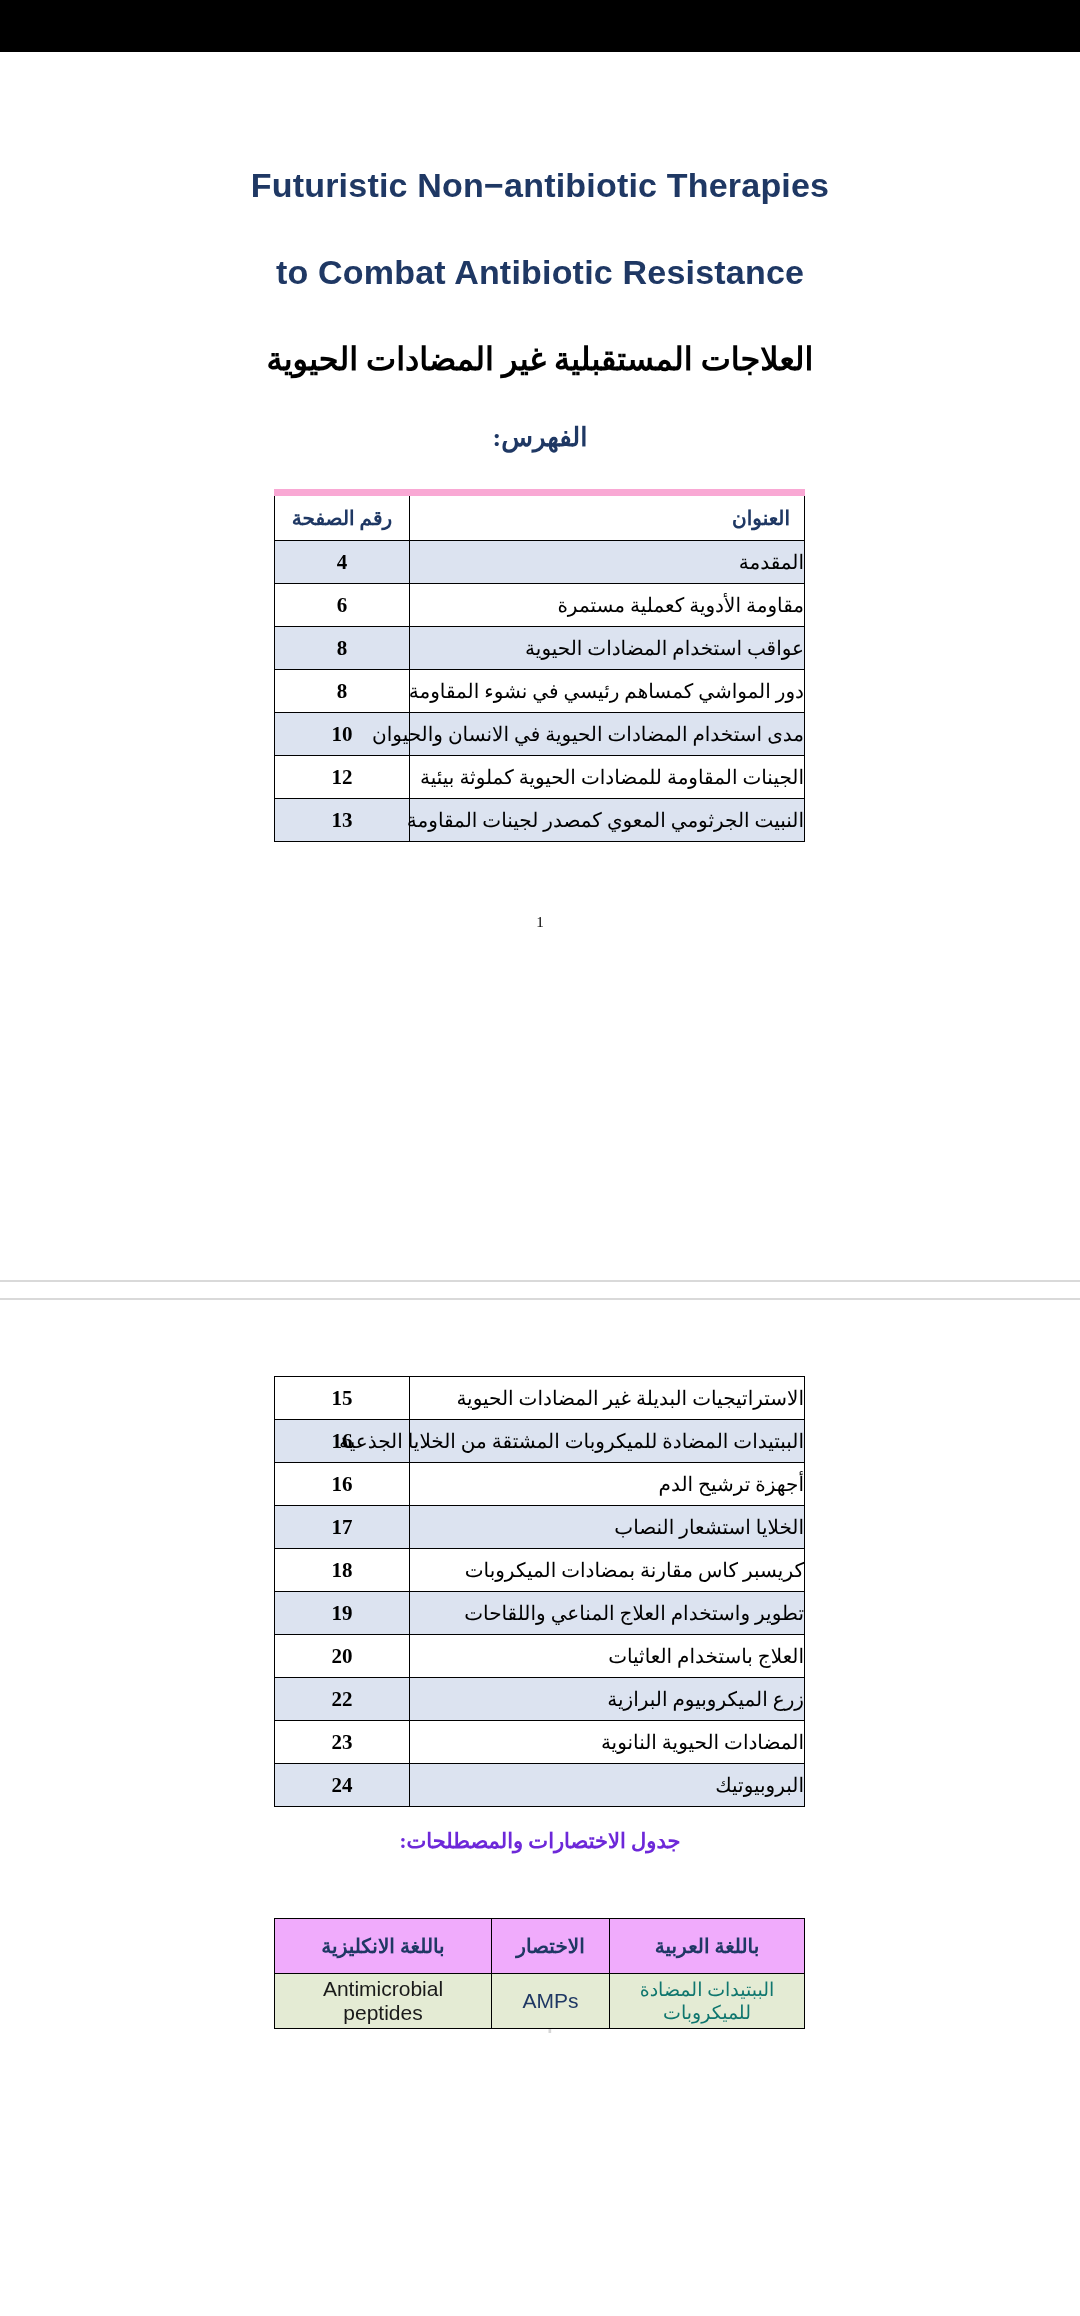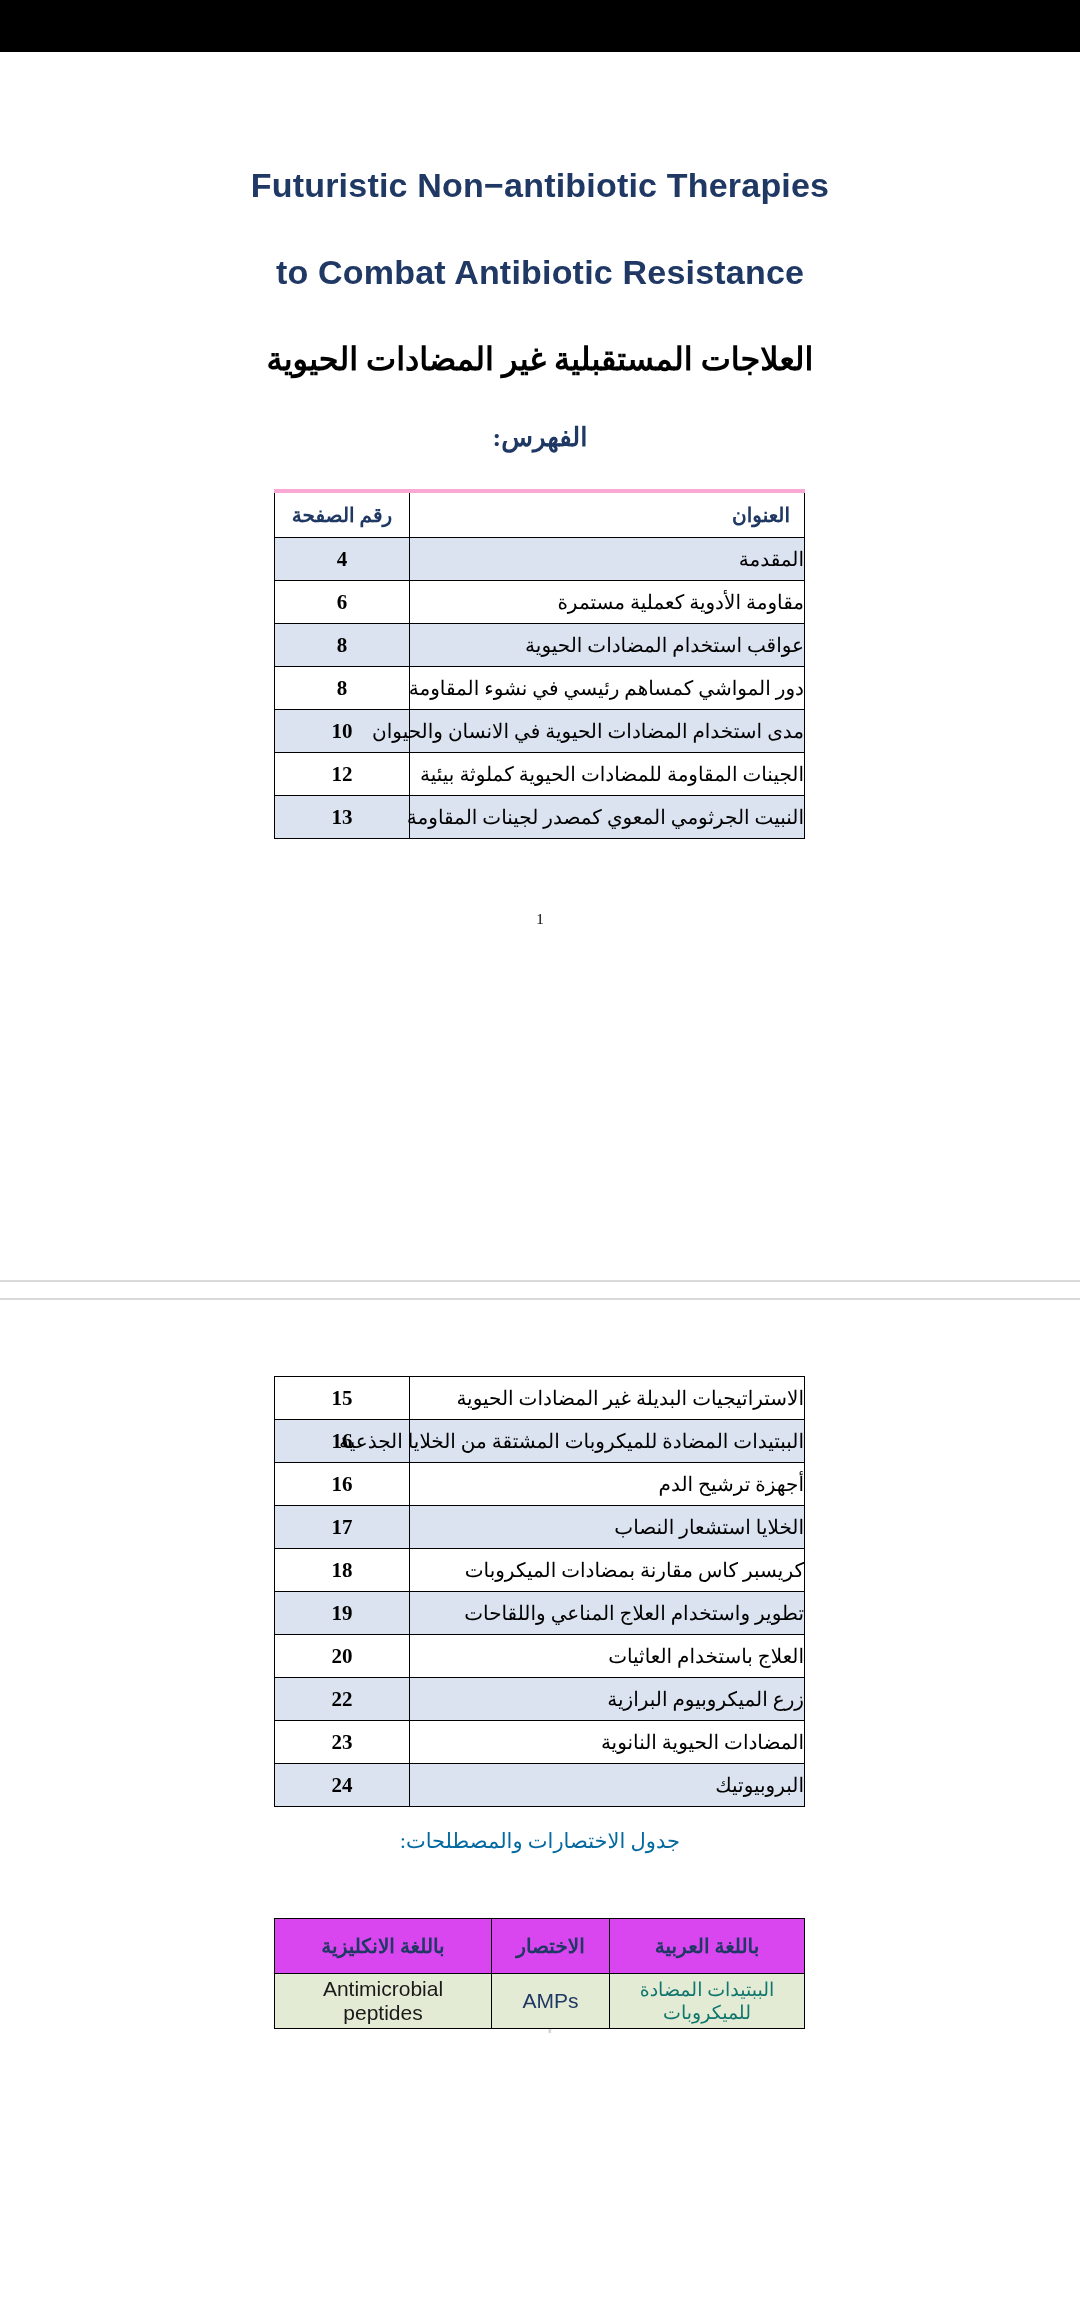--- a/index.html
+++ b/index.html
@@ -90,21 +90,21 @@
     table-layout: fixed;
     direction: rtl;
   }
   table.toc td, table.toc th {
     border: 1px solid #000000;
     padding: 0;
     vertical-align: middle;
     height: 42px;
   }
   table.toc thead th {
-    border-top: 4px solid #f9a8d4;
+    border-top: 7px solid #f9a8d4;
     height: 44px;
   }
   .col-title  { width: 395px; }
   .col-page   { width: 135px; }
 
   .th-text {
     color: #1f3864;
     font-weight: bold;
     font-size: 20px;
     font-family: "Liberation Serif", "DejaVu Serif", serif;
@@ -139,22 +139,22 @@
     font-size: 15px;
     color: #000000;
     font-family: "Liberation Serif", "DejaVu Serif", serif;
     direction: ltr;
     margin-top: 72px;
   }
 
   
   .abbr-caption {
     text-align: center;
-    color: #0369a1;
-    font-weight: normal;
+    color: #6d28d9;
+    font-weight: bold;
     font-size: 21px;
     font-family: "Liberation Serif", "DejaVu Serif", serif;
     direction: rtl;
     margin-top: 22px;
   }
 
   
   .abbr-wrap {
     margin: 64px auto 0 auto;
     width: 530px;
@@ -173,21 +173,21 @@
     height: 54px;
     padding: 0 10px;
     vertical-align: middle;
     text-align: center;
   }
   .abbr-col-ar  { width: 195px; }
   .abbr-col-abv { width: 118px; }
   .abbr-col-en  { width: 217px; }
 
   table.abbr thead th {
-    background: #d946ef;
+    background: #f0abfc;
     color: #1f3864;
     font-weight: bold;
     font-size: 20px;
     font-family: "Liberation Serif", "DejaVu Serif", serif;
     margin-left: 24px;
   }
   table.abbr tbody td { background: #e4ebd4; }
   .abbr-ar {
     font-size: 19px;
     color: #0f766e;

